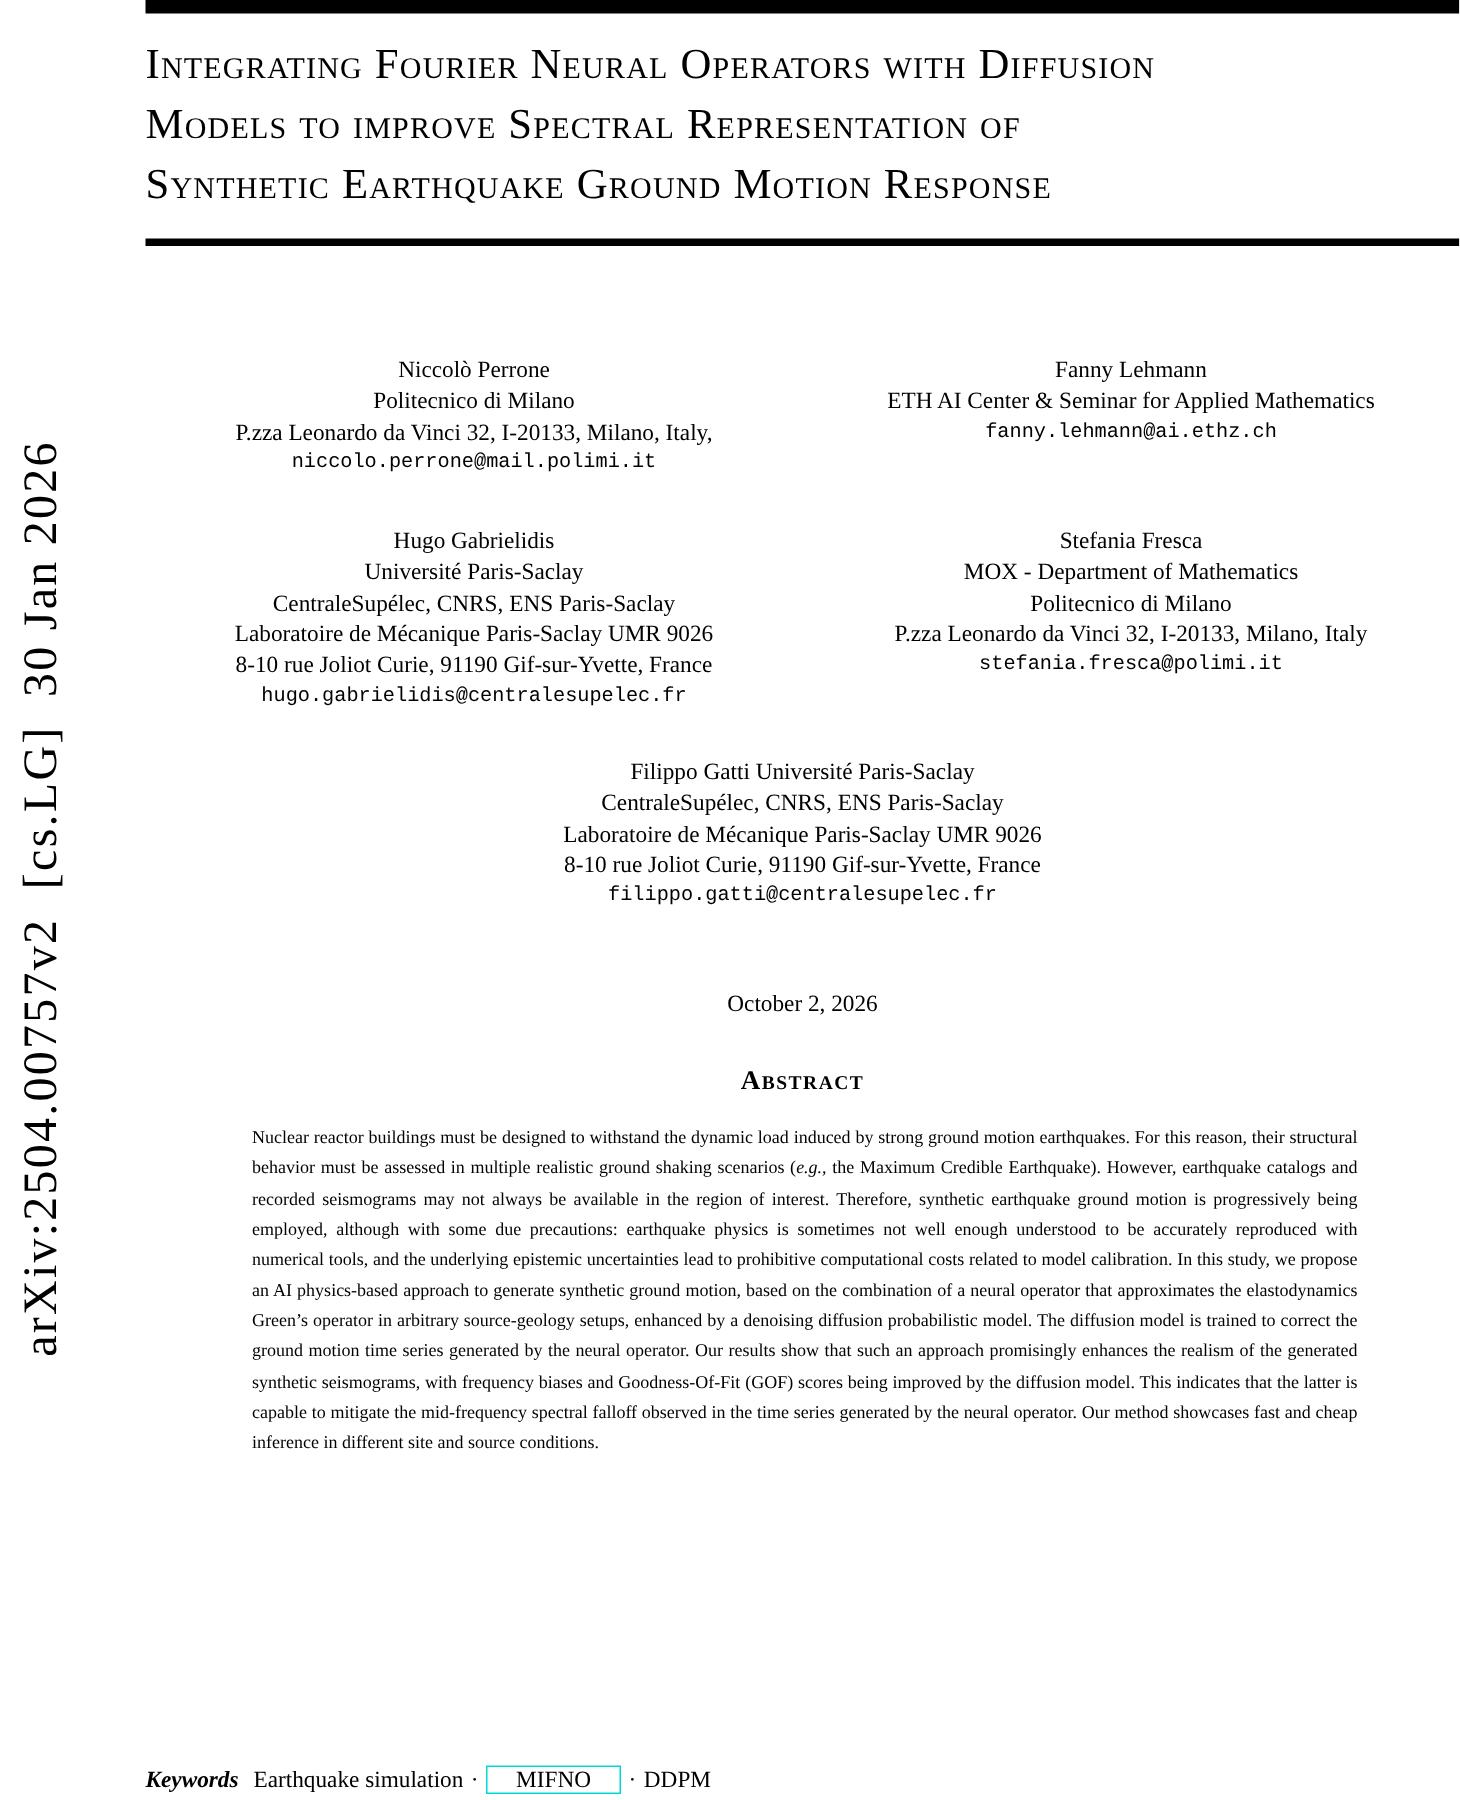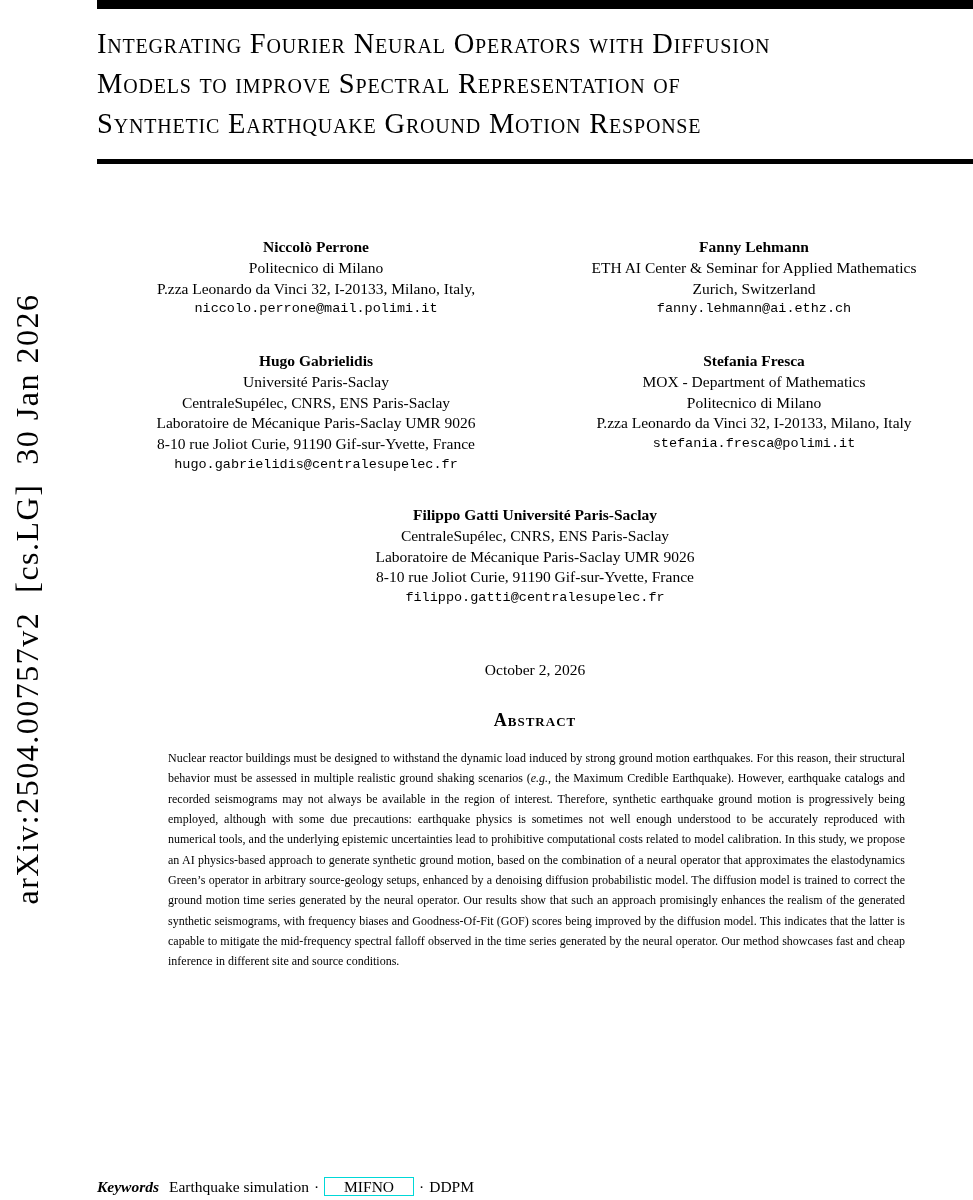--- a/index.html
+++ b/index.html
@@ -46,21 +46,21 @@
     left: 97px;
     width: 876px;
     display: flex;
   }
   .row-1 { top: 237px; }
   .row-2 { top: 351px; }
   .row-3 { top: 505px; }
   .authors-row .col { width: 50%; text-align: center; }
   .authors-row .col-full { width: 100%; text-align: center; }
   .author { font-size: 15.5px; line-height: 20.8px; }
-  .author-name { font-weight: bold; }
+  .author-name { font-weight: normal; }
   .author-email {
     font-family: "Liberation Mono", monospace;
     font-size: 13.5px;
   }
 
   .date {
     position: absolute;
     left: 97px;
     width: 876px;
     top: 661px;
@@ -127,21 +127,20 @@
   <div class="authors-row row-1">
     <div class="col author">
       <div class="author-name">Niccolò Perrone</div>
       <div>Politecnico di Milano</div>
       <div>P.zza Leonardo da Vinci 32, I-20133, Milano, Italy,</div>
       <div class="author-email">niccolo.perrone@mail.polimi.it</div>
     </div>
     <div class="col author">
       <div class="author-name">Fanny Lehmann</div>
       <div>ETH AI Center &amp; Seminar for Applied Mathematics</div>
-      <div>Zurich, Switzerland</div>
       <div class="author-email">fanny.lehmann@ai.ethz.ch</div>
     </div>
   </div>
 
   <div class="authors-row row-2">
     <div class="col author">
       <div class="author-name">Hugo Gabrielidis</div>
       <div>Université Paris-Saclay</div>
       <div>CentraleSupélec, CNRS, ENS Paris-Saclay</div>
       <div>Laboratoire de Mécanique Paris-Saclay UMR 9026</div>

